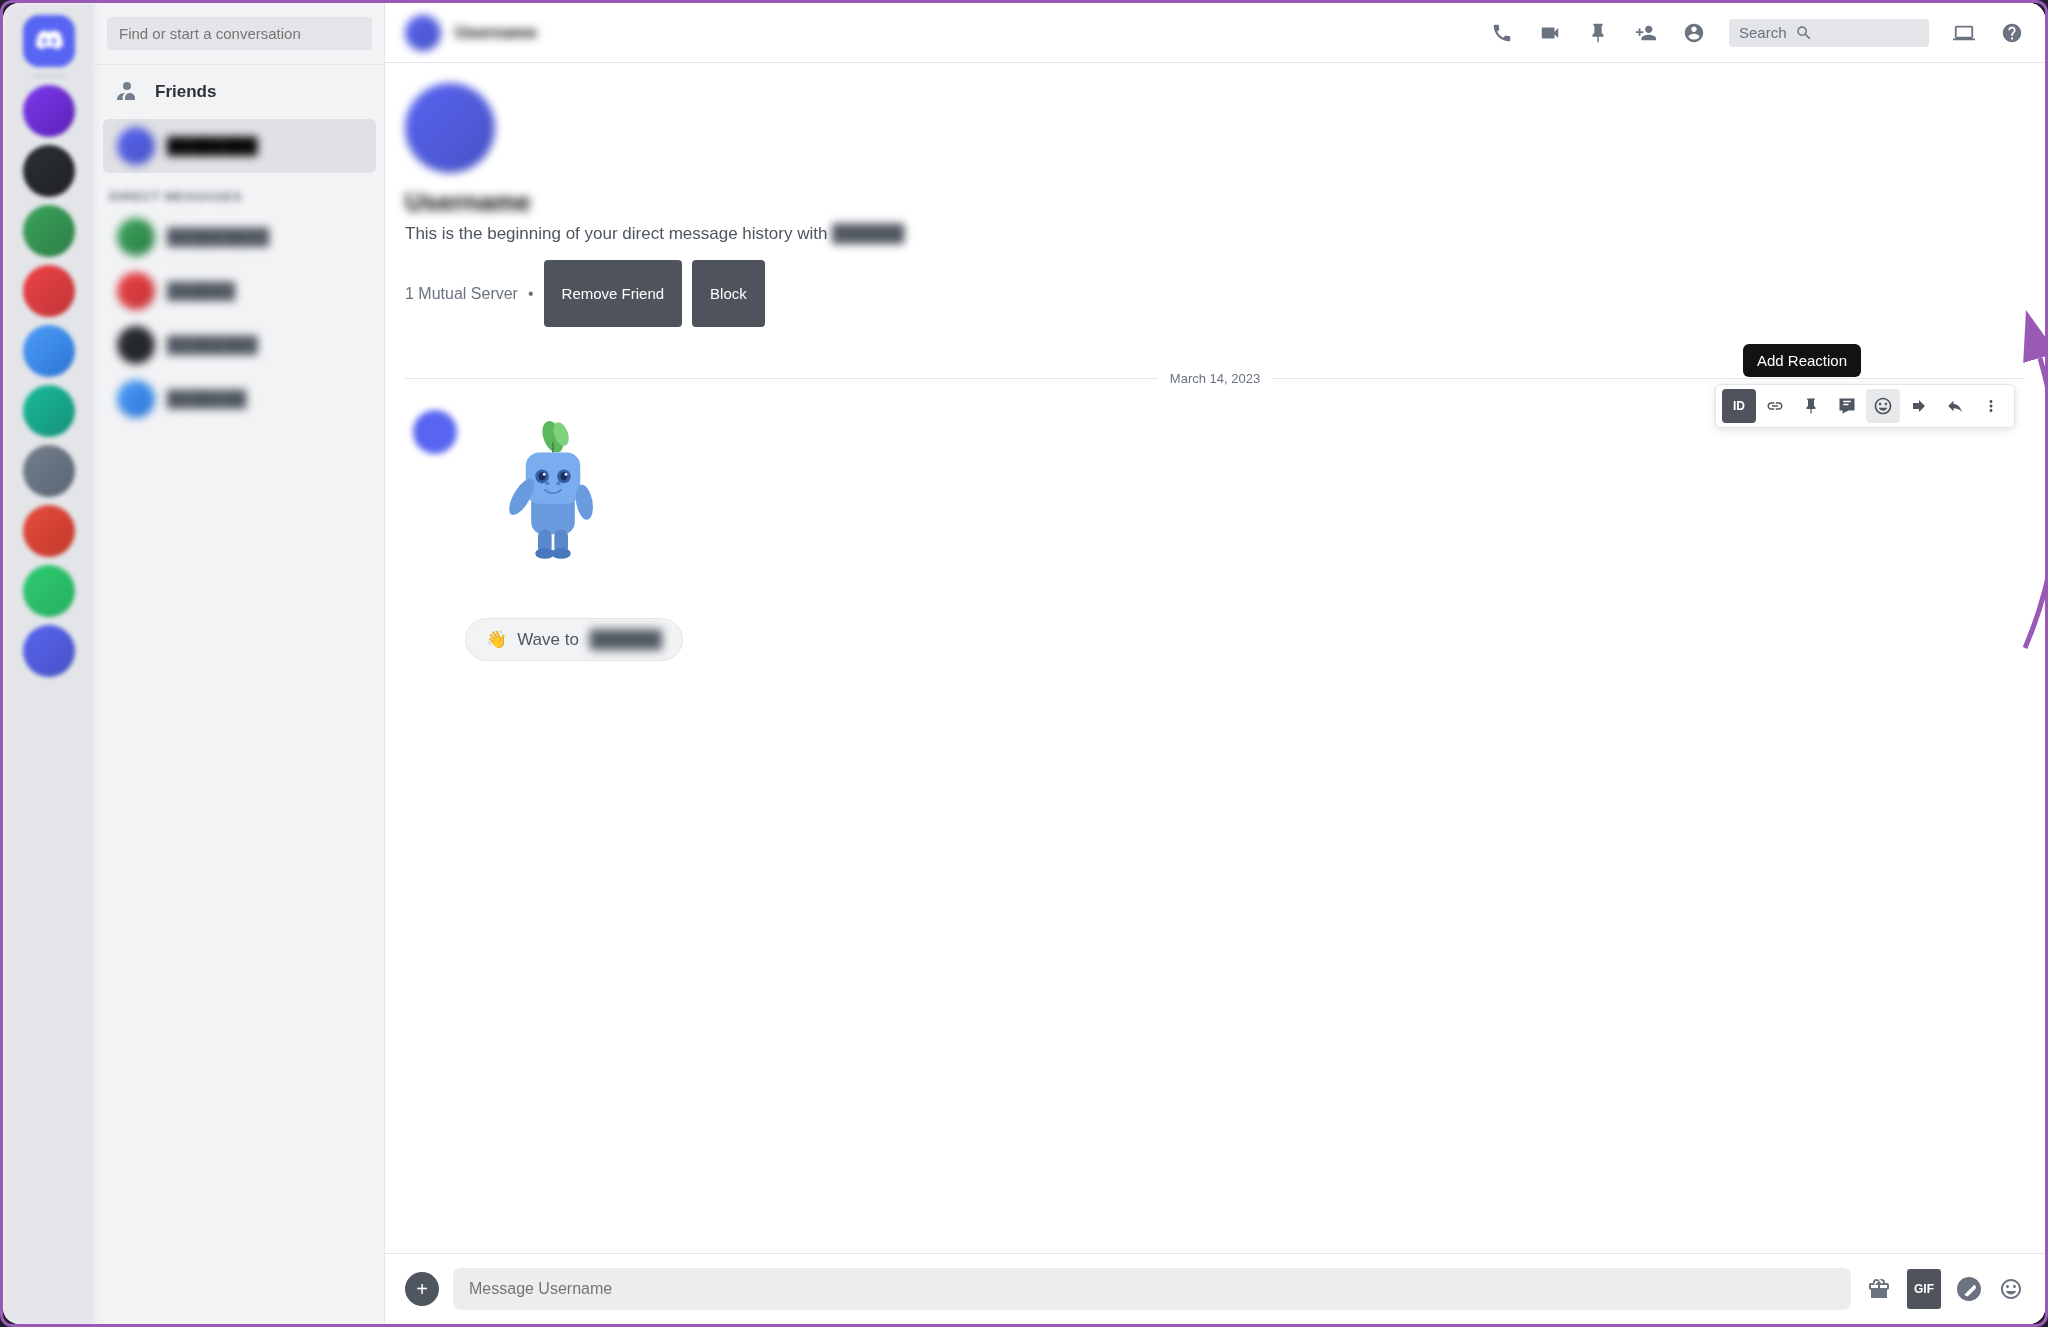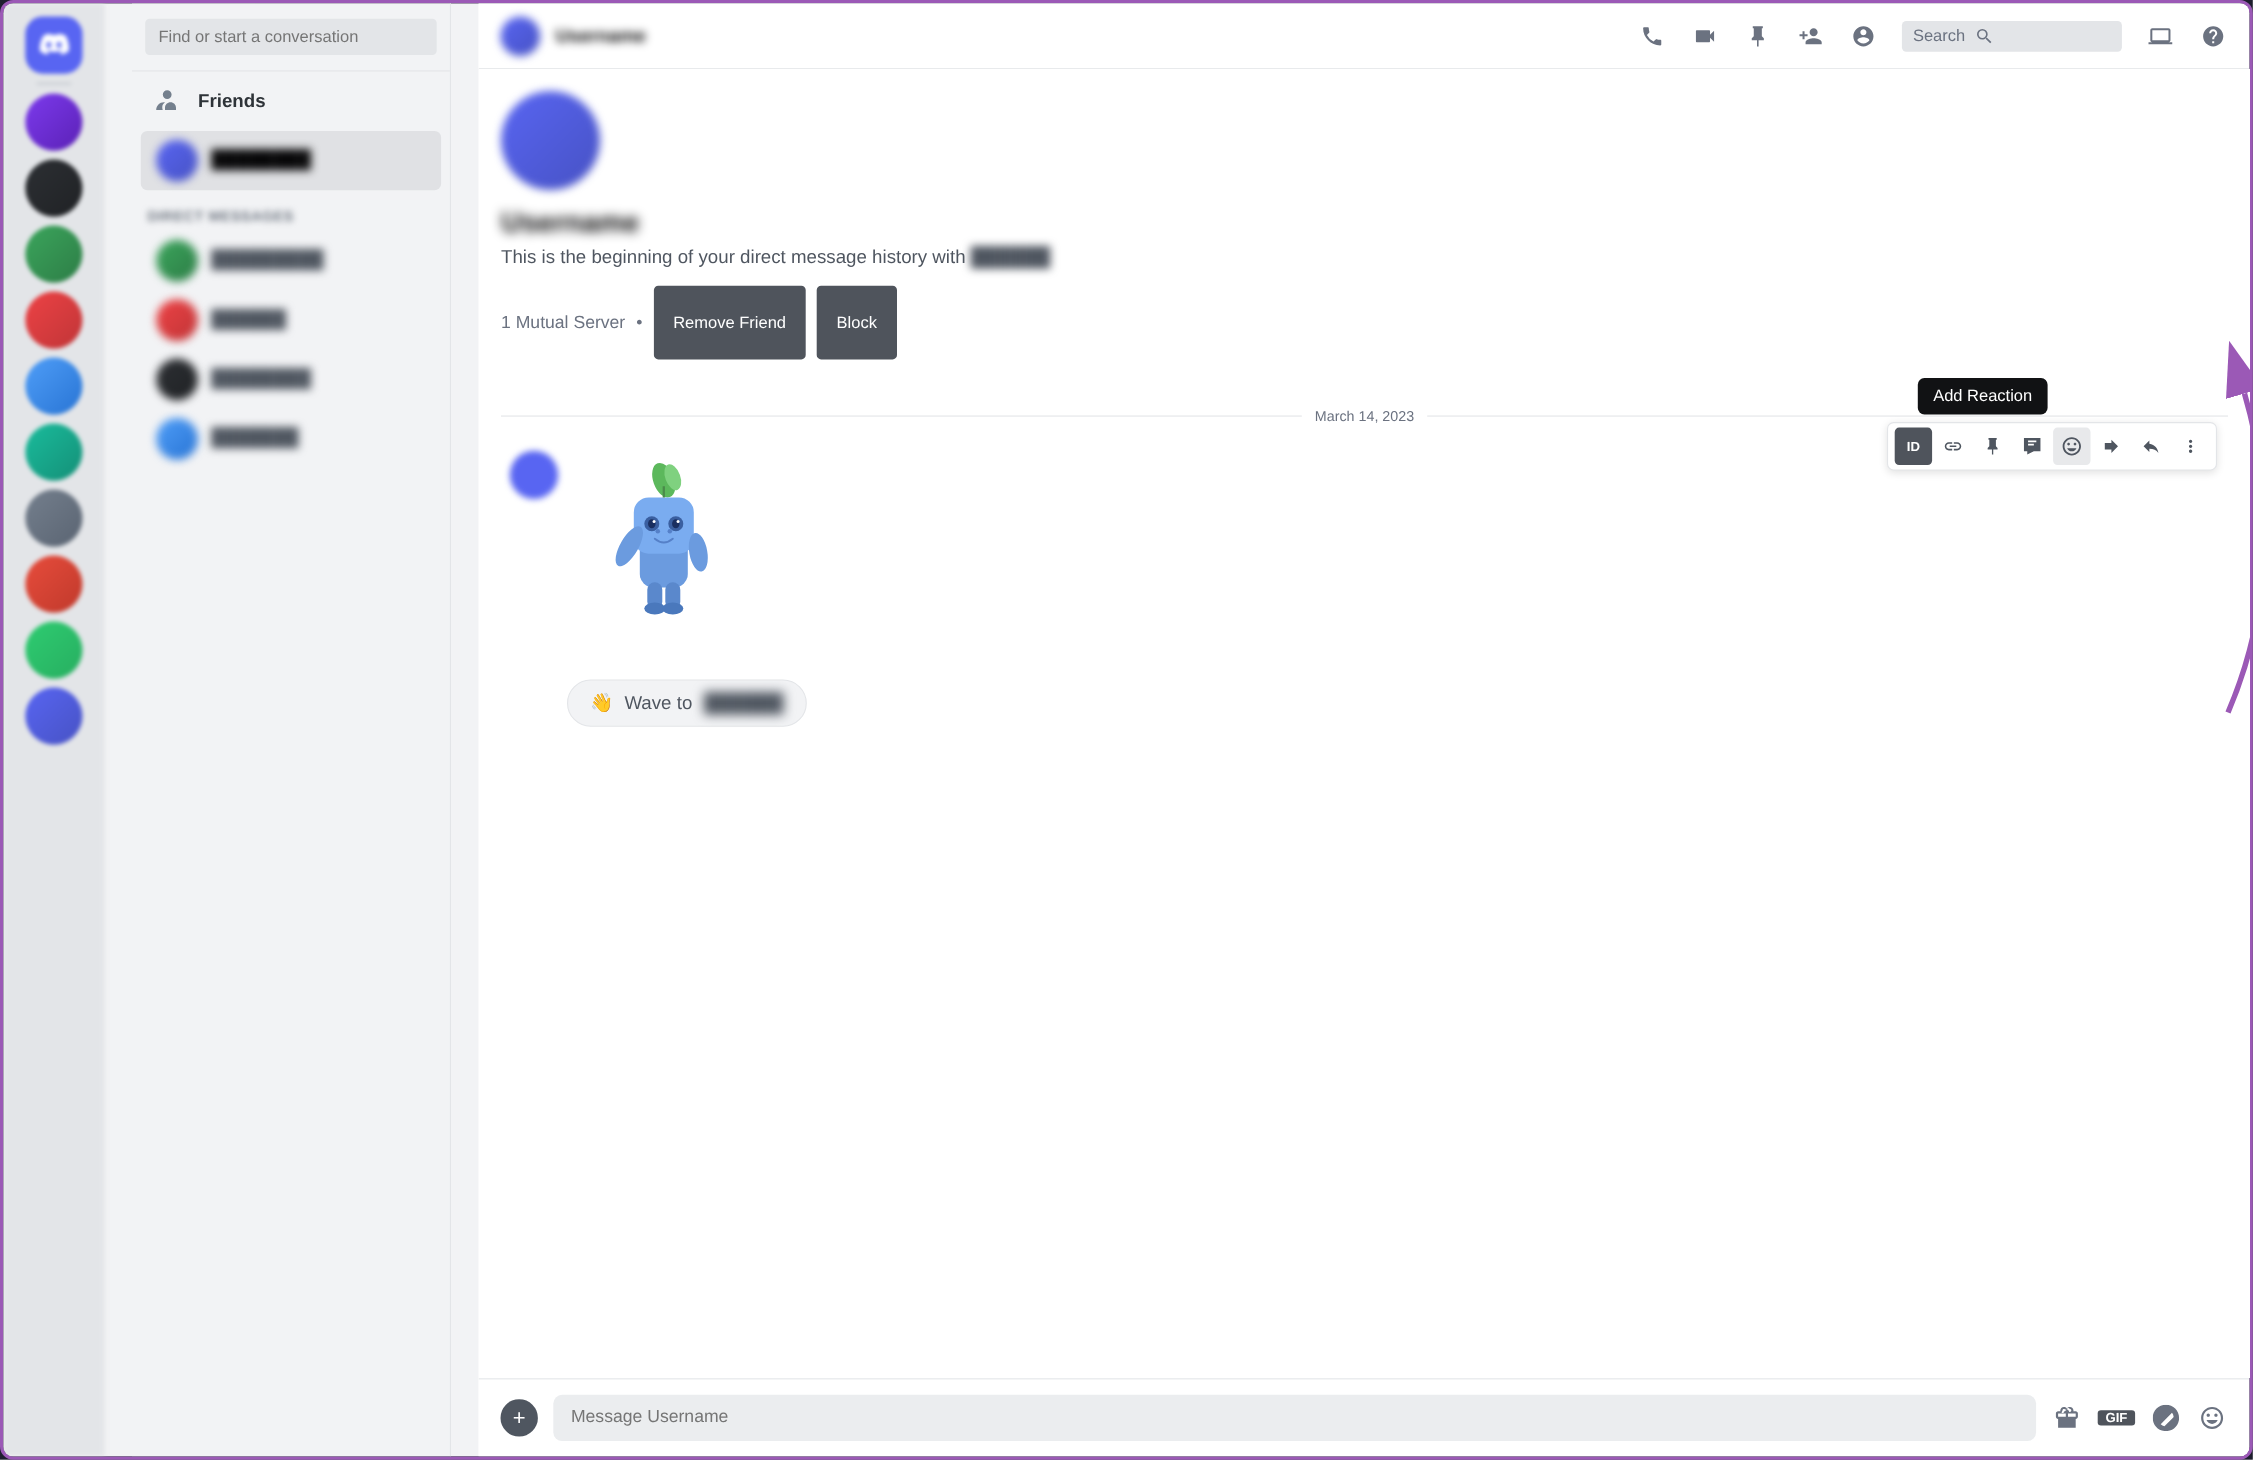--- a/index.html
+++ b/index.html
@@ -12,23 +12,22 @@
       border: 3px solid #9b59b6;
       border-radius: 12px;
     }
 
     
     .app-container {
       display: flex;
       width: 100%;
       height: 100%;
       background: #f2f3f5;
-      border-radius: 6px;
-      overflow: hidden;
-      gap: 25px;
+      border-radius: 16px;
+      overflow: hidden;
     }
 
     
     .guild-bar {
       width: 92px;
       background: #e3e5e8;
       display: flex;
       flex-direction: column;
       align-items: center;
       padding: 12px 0;
@@ -757,21 +756,21 @@
       <div class="message-input-add">+</div>
       <input type="text" class="message-input-field" placeholder="Message Username" style="">
       <div class="message-input-icons">
 
         <div class="input-icon">
           <svg width="24" height="24" viewBox="0 0 24 24" fill="#6b7280">
             <path d="M20 6h-2.18c.07-.23.18-.45.18-.7C18 3.48 16.52 2 14.7 2c-.98 0-1.87.43-2.5 1.1L12 3.4l-.2-.3C11.17 2.43 10.28 2 9.3 2 7.48 2 6 3.48 6 5.3c0 .25.11.47.18.7H4c-1.11 0-2 .89-2 2v3c0 1.11.89 2 2 2h16c1.11 0 2-.89 2-2V8c0-1.11-.89-2-2-2zm-5.3-2c.77 0 1.3.53 1.3 1.3 0 .77-.53 1.3-1.3 1.3H14.2c-.38-1.2-1.47-2.3-2.7-2.6.53-.62 1.3-1 2.2-1zM8 5.3C8 4.53 8.53 4 9.3 4c.9 0 1.67.38 2.2 1-1.23.3-2.32 1.4-2.7 2.6H7.8C7.03 7.6 7 7.07 8 5.3zM4 11V8h7v3H4zm9 0V8h7v3h-7zm-9 2h16v8H4v-8z"></path>
           </svg>
         </div>
 
-        <div class="input-icon" style="background:#4f545c; color:white; font-size:12px; font-weight:700; border-radius:3px; width:34px; height:14px; display:flex; align-items:center; justify-content:center;">
+        <div class="input-icon" style="background:#4f545c; color:white; font-size:12px; font-weight:700; border-radius:3px; width:34px; height:40px; display:flex; align-items:center; justify-content:center;">
           GIF
         </div>
 
         <div class="input-icon">
           <svg width="24" height="24" viewBox="0 0 24 24" fill="#6b7280">
             <path d="M12 0C5.373 0 0 5.373 0 12s5.373 12 12 12 12-5.373 12-12S18.627 0 12 0zm5.559 12.678l-6.896 6.903a8.98 8.98 0 01-3.41-1.87l10.282-10.282c.826 1.02 1.37 2.28 1.52 3.666l-1.496 1.583z"></path>
           </svg>
         </div>
 
         <div class="input-icon">

